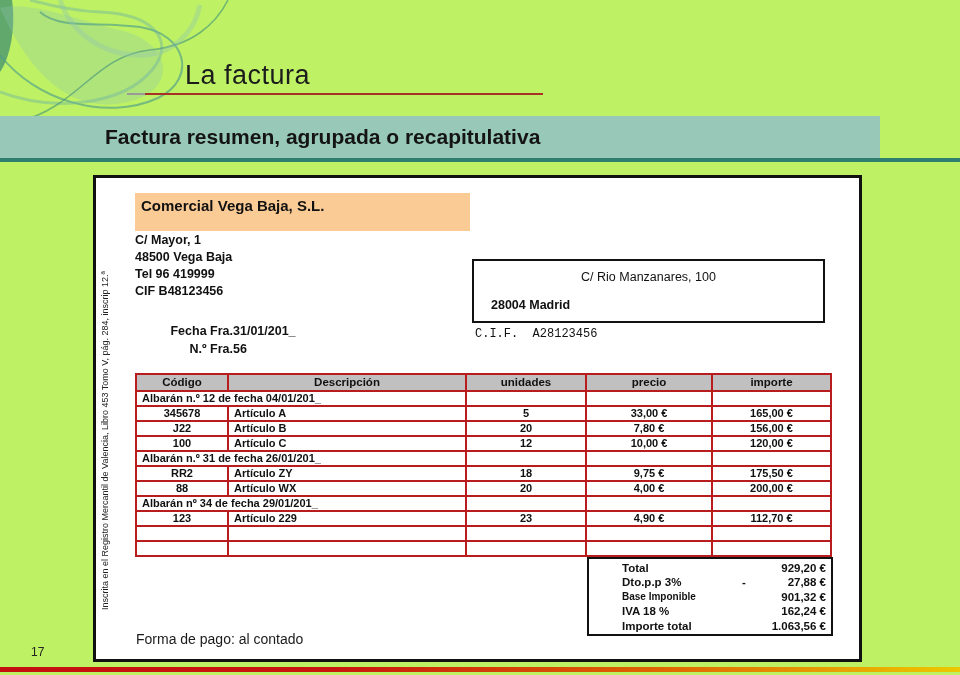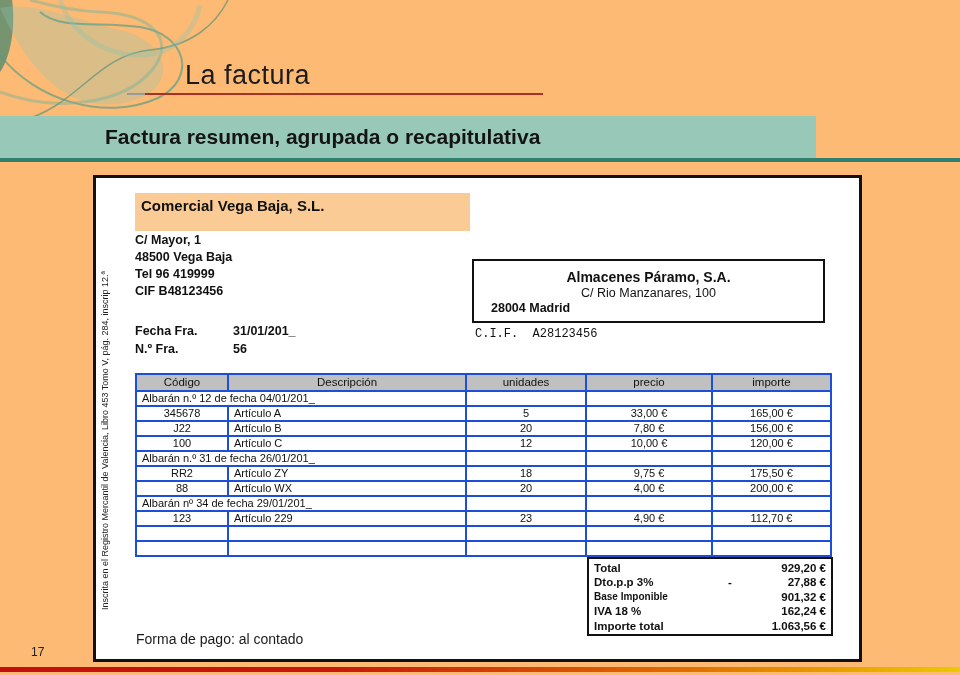--- a/index.html
+++ b/index.html
@@ -1,63 +1,63 @@
 <!DOCTYPE html>
 <html><head>
 <meta charset="utf-8">
 <style>
   * { margin:0; padding:0; box-sizing:border-box; }
   html,body { width:960px; height:675px; background:#ffffff; overflow:hidden; }
   body { font-family:"Liberation Sans", sans-serif; position:relative; }
-  .slide { position:absolute; inset:0; width:960px; height:675px; background:#fdba74; }
+  .slide { position:absolute; inset:0; width:960px; height:675px; background:#bef264; }
 
   .swirl { position:absolute; left:0; top:0; }
 
   .title { position:absolute; left:185px; top:60px; font-size:27px; color:#1c1c1c; letter-spacing:0.5px; }
   .title-underline { position:absolute; left:127px; top:93px; width:416px; height:2px;
     background:linear-gradient(to right,#9a9a9a 0 18px,#a93226 18px); }
 
-  .banner { position:absolute; left:0; top:116px; width:816px; height:42px; background:#97c8b8; }
+  .banner { position:absolute; left:0; top:116px; width:880px; height:42px; background:#97c8b8; }
   .banner span { position:absolute; left:105px; top:0; line-height:42px; font-size:21px; font-weight:700; color:#141414; }
   .banner-line { position:absolute; left:0; top:158px; width:960px; height:4px; background:#2e7f6e; }
 
   .invoice { position:absolute; left:93px; top:175px; width:769px; height:487px;
     border:3px solid #111; background:#fff; }
 
   .reg-note { position:absolute; left:4px; top:432px; width:378px; height:13px;
     transform:rotate(-90deg); transform-origin:0 0; font-size:9px; color:#222; white-space:nowrap; }
 
   .company-box { position:absolute; left:39px; top:15px; width:335px; height:38px; background:#fbcb96; }
   .company-box span { position:absolute; left:6px; top:4px; font-size:15px; font-weight:700; color:#111; }
 
   .company-address { position:absolute; left:39px; top:54px; font-size:12.5px; font-weight:700; line-height:17px; color:#111; }
 
   .meta { position:absolute; left:39px; top:144px; font-size:12.5px; font-weight:700; line-height:18px; color:#111; }
   .meta-row { display:flex; }
-  .meta-label { width:98px; }
+  .meta-label { width:98px;text-align:right; }
 
   .customer-box { position:absolute; left:376px; top:81px; width:353px; height:64px; border:2.5px solid #111; padding-top:8px; }
   .cust-name { text-align:center; font-size:14px; font-weight:700; color:#111; }
   .cust-addr { text-align:center; font-size:12.5px; font-weight:400; color:#111; margin-top:1px; }
-  .cust-city { text-align:left; padding-left:17px; font-size:12.5px; font-weight:700; color:#111; margin-top:1px; }
+  .cust-city { text-align:left; padding-left:17px; font-size:12.5px; font-weight:700; color:#111; margin-top:14px; }
   .cif { position:absolute; left:379px; top:149px; font-family:"Liberation Mono","DejaVu Sans Mono",monospace; font-size:12px; color:#111; white-space:pre; }
 
   table.items { position:absolute; left:39px; top:195px; width:695px; border-collapse:collapse; table-layout:fixed; }
-  table.items th, table.items td { border:2px solid #1d4ed8; font-size:11px; font-weight:400; color:#111;
+  table.items th, table.items td { border:2px solid #b91c1c; font-size:11px; font-weight:700; color:#111;
     height:11px; line-height:13px; padding:0 5px; overflow:hidden; white-space:nowrap; }
   table.items th { background:#c0c0c0; font-size:11.5px; text-align:center; padding:1px 2px; }
   td.codigo { text-align:center; }
   td.descripcion { text-align:left; }
   td.unidades { text-align:center; }
   td.precio, td.importe { text-align:center; }
   td.group { text-align:left; font-size:11.5px; padding-left:3px; }
 
   .totals { position:absolute; left:491px; top:379px; width:246px; height:79px; border:2.5px solid #111; padding:2px 0; }
   .t-row { display:flex; align-items:center; line-height:14.4px; padding:0 5px; }
-  .t-label { flex:0 0 118px; font-size:11.5px; font-weight:700; color:#111; }
+  .t-label { flex:0 0 118px; font-size:11.5px; font-weight:700; color:#111;margin-left:28px; }
   .t-label.small { font-size:10px; }
   .t-dash { flex:1 1 auto; text-align:center; font-size:11.5px; font-weight:700; color:#111; }
   .t-value { flex:0 0 78px; text-align:right; font-size:11.5px; font-weight:700; color:#111; }
 
   .payment { position:absolute; left:40px; top:453px; font-size:14px; color:#1a1a1a; }
 
   .page-number { position:absolute; left:31px; top:645px; font-size:12px; color:#222; }
   .bottom-bar { position:absolute; left:0; top:667px; width:960px; height:5px;
     background:linear-gradient(to right,#c40f0f 0%,#c8180d 35%,#e06a00 70%,#ecc900 100%); }
 </style>
@@ -103,21 +103,20 @@
         <span class="meta-label">Fecha Fra.</span>
         <span>31/01/201_</span>
       </div>
       <div class="meta-row">
         <span class="meta-label">N.º Fra.</span>
         <span>56</span>
       </div>
     </div>
 
     <div class="customer-box">
-      <div class="cust-name">Almacenes Páramo, S.A.</div>
       <div class="cust-addr">C/ Rio Manzanares, 100</div>
       <div class="cust-city">28004 Madrid</div>
     </div>
     <div class="cif">C.I.F.  A28123456</div>
 
     <table class="items">
       <colgroup>
         <col style="width:92px">
           <col style="width:238px">
           <col style="width:120px">

